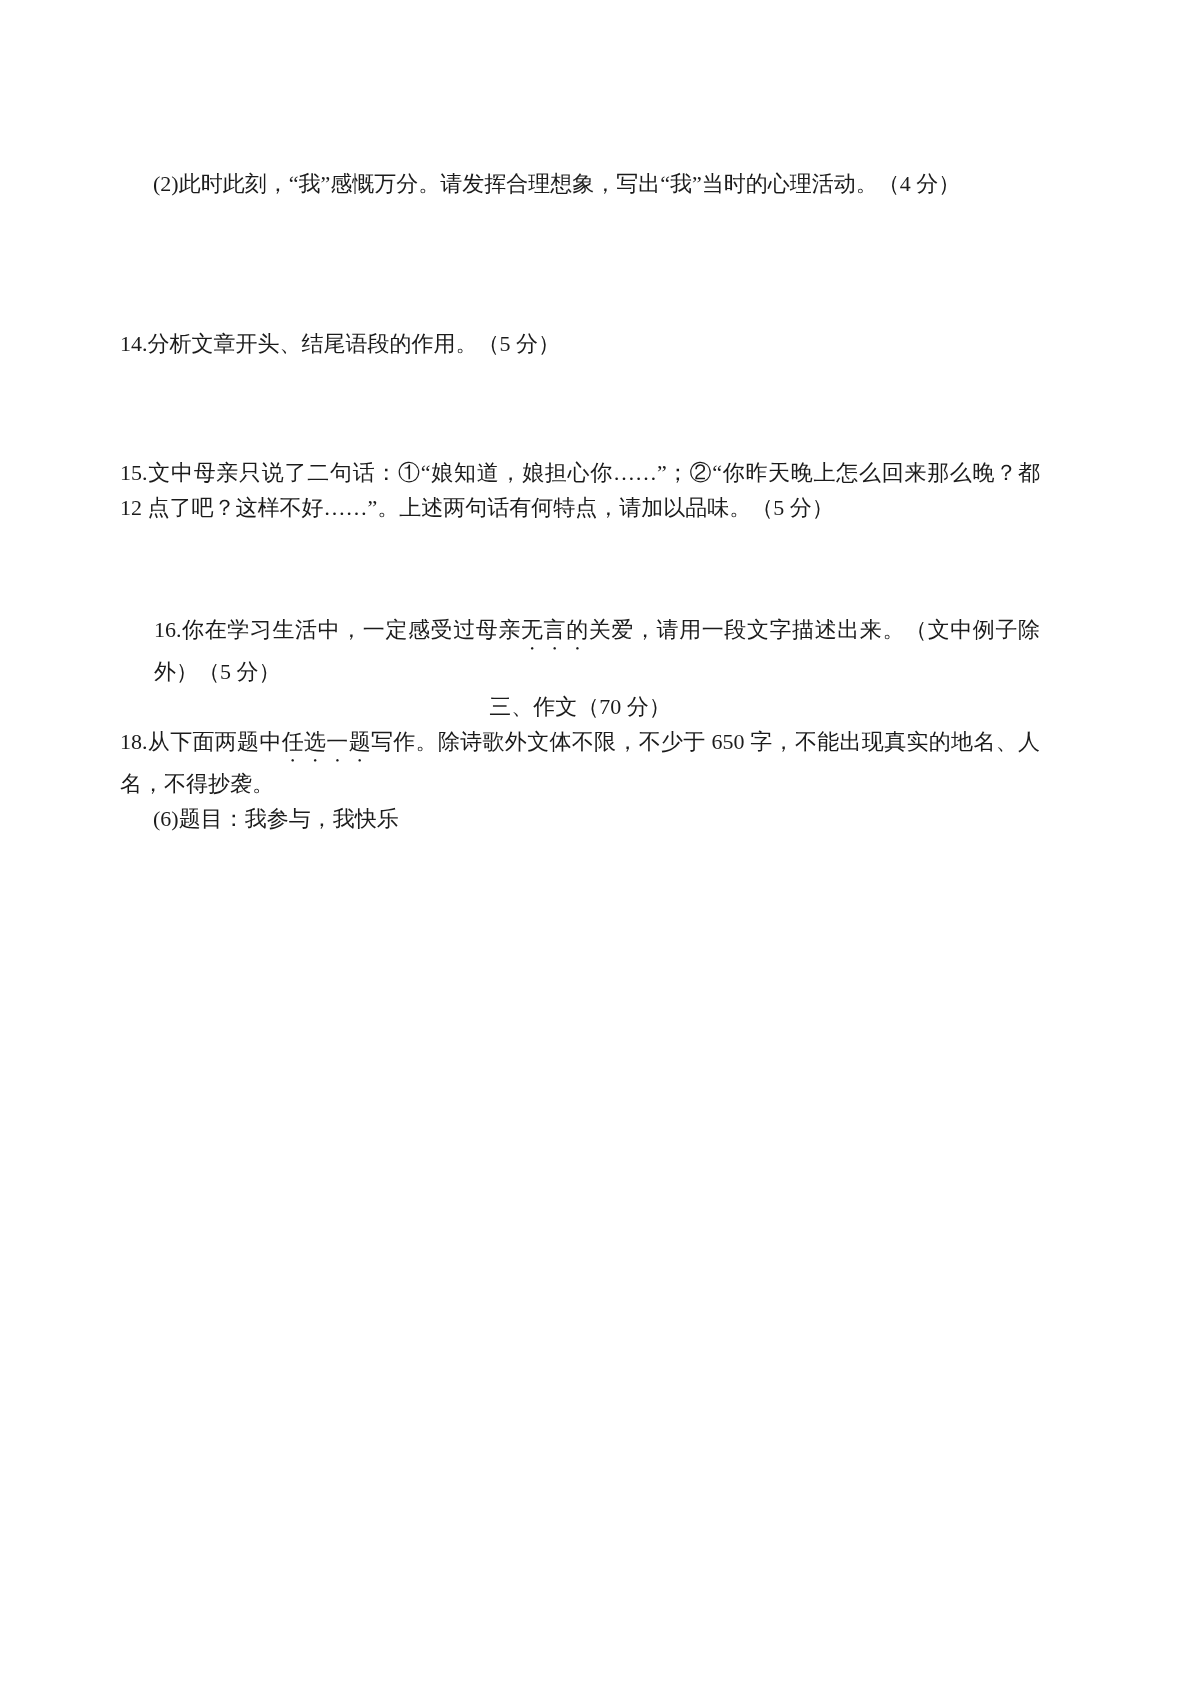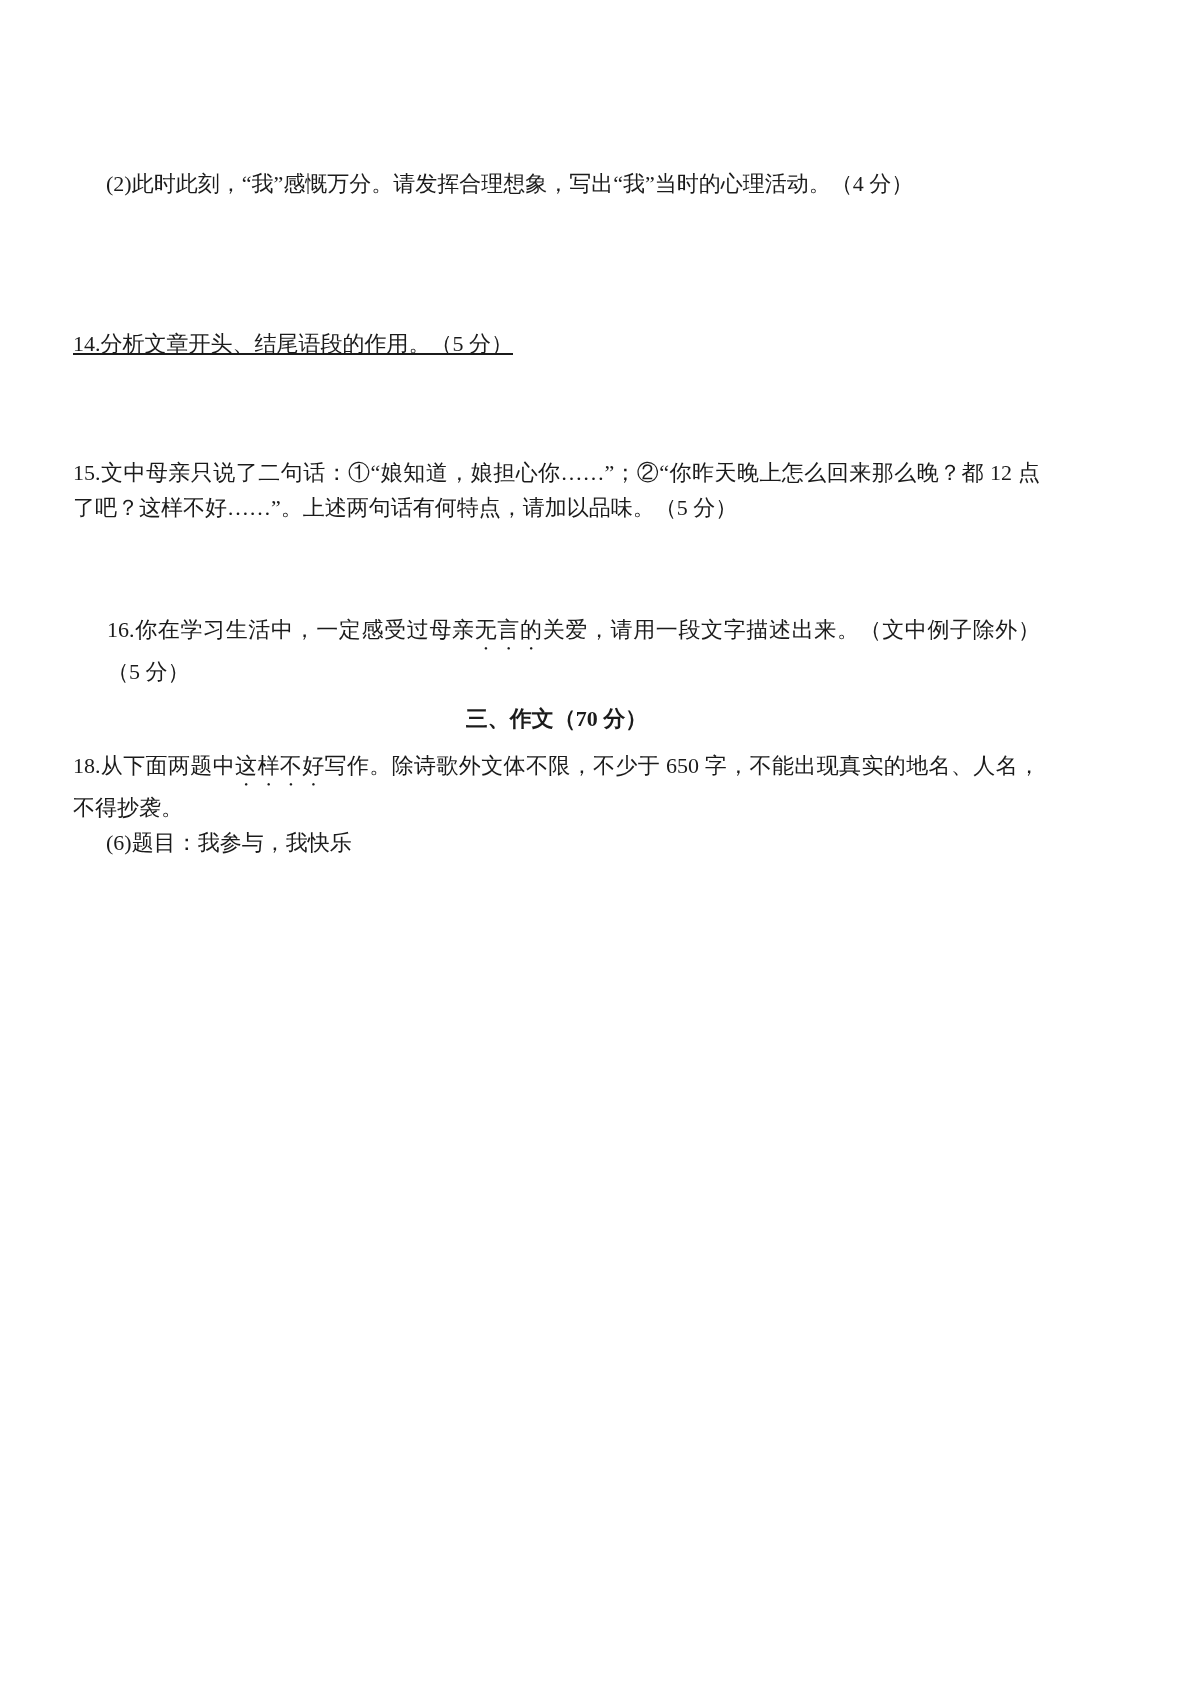--- a/index.html
+++ b/index.html
@@ -11,40 +11,40 @@
     position: relative;
     width: 1200px;
     min-height: 1698px;
     margin: 0 auto;
     background: #ffffff;
     font-family: "Liberation Serif", "DejaVu Serif", serif;
     color: #1b1b1b;
   }
   .content {
     box-sizing: border-box;
-    padding: 166px 160px 60px 73px;
+    padding: 166px 160px 60px 120px;
     font-size: 22px;
     line-height: 35px;
     text-align: justify;
   }
   .para {
     margin: 0;
   }
   .indent {
     text-indent: 33px;
   }
-  .gap-q14   { margin-top: 125px; text-decoration: underline; }
+  .gap-q14   { margin-top: 125px; }
   .gap-q15   { margin-top: 94px; }
   .gap-q16   { margin-top: 87px; margin-left: 34px; }
   .gap-head  { margin-top: 113px; }
   .section-heading {
-    margin: 12px;
+    margin: 0;
     font-size: 22px;
     line-height: 35px;
-    font-weight: bold;
+    font-weight: normal;
     text-align: center;
   }
   .emph {
     -webkit-text-emphasis: filled dot;
     -webkit-text-emphasis-position: under right;
     text-emphasis: filled dot;
     text-emphasis-position: under right;
   }
 </style>
 </head>
@@ -56,19 +56,19 @@
     <p class="para indent">(2)此时此刻，“我”感慨万分。请发挥合理想象，写出“我”当时的心理活动。（4 分）</p>
 
     <p class="para gap-q14">14.分析文章开头、结尾语段的作用。（5 分）</p>
 
     <p class="para gap-q15">15.文中母亲只说了二句话：①“娘知道，娘担心你……”；②“你昨天晚上怎么回来那么晚？都 12 点了吧？这样不好……”。上述两句话有何特点，请加以品味。（5 分）</p>
 
     <p class="para gap-q16"><span>16.你在学习生活中，一定感受过母亲</span><span class="emph">无言的</span><span>关爱，请用一段文字描述出来。（文中例子除外）（5 分）</span></p>
 
     <h2 class="section-heading gap-head">三、作文（70 分）</h2>
 
-    <p class="para"><span>18.从下面两题中</span><span class="emph">这样不好</span><span>写作。除诗歌外文体不限，不少于 650 字，不能出现真实的地名、人名，不得抄袭。</span></p>
+    <p class="para"><span>18.从下面两题中</span><span class="emph">任选一题</span><span>写作。除诗歌外文体不限，不少于 650 字，不能出现真实的地名、人名，不得抄袭。</span></p>
 
 
     <p class="para indent">(6)题目：我参与，我快乐</p>
 
   </main>
 </div>
 
 </body></html>

